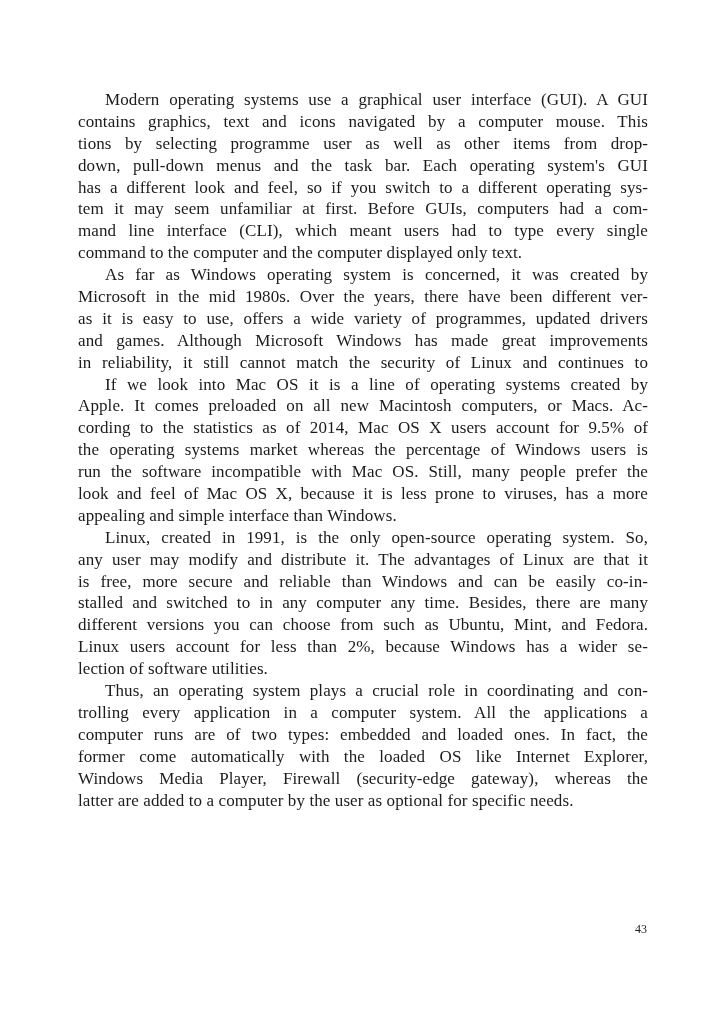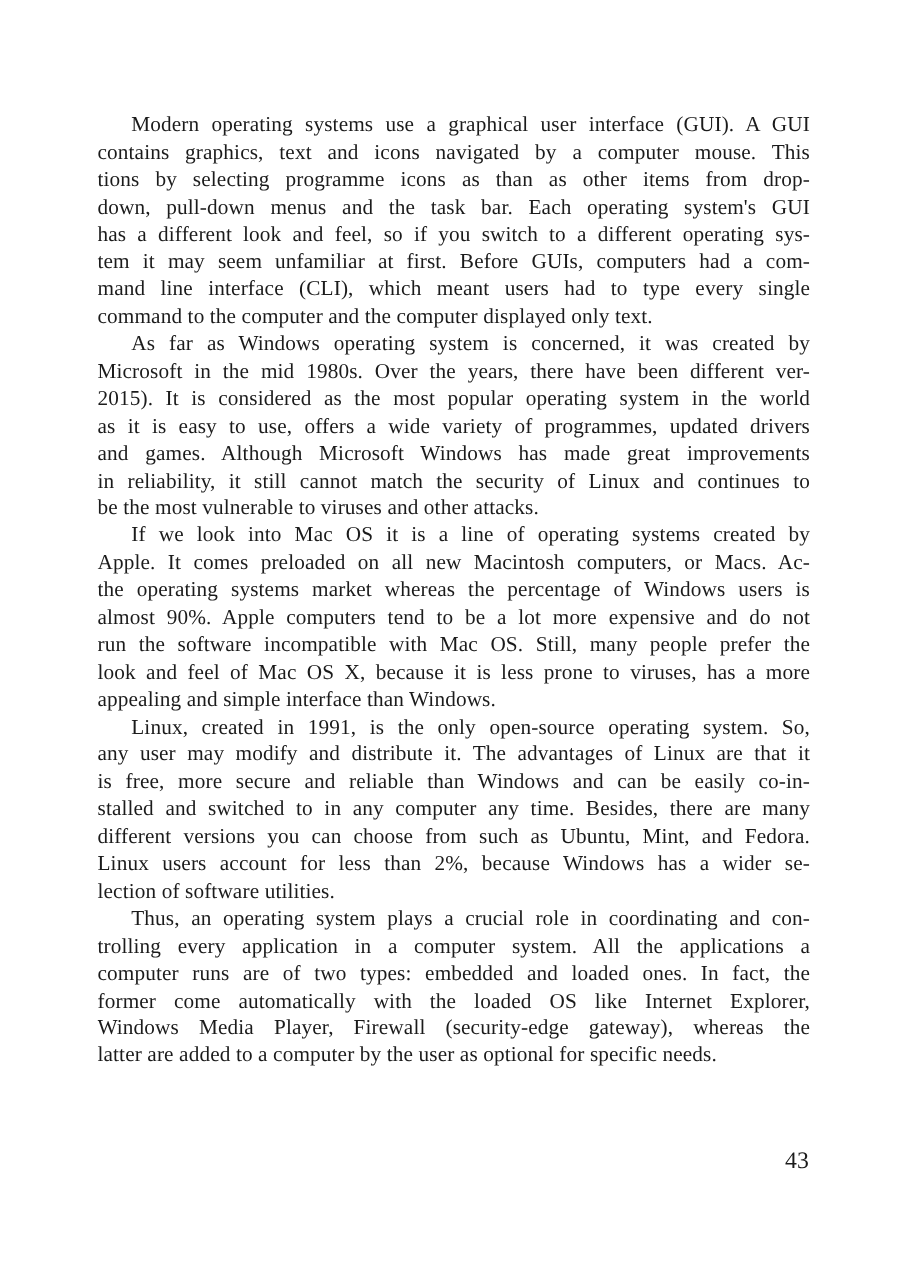--- a/index.html
+++ b/index.html
@@ -38,54 +38,52 @@
   .line.first {
     padding-left: 27px;
   }
   .line.last {
     text-align-last: left;
   }
   .page-number {
     position: absolute;
     right: 74px;
     top: 918px;
-    font-size: 19px;
+    font-size: 12px;
     line-height: 22px;
     color: #1b1b1b;
   }
 </style>
 </head>
 <body>
 
 <div class="page">
   <div class="text-block" id="text-block">
       <div class="paragraph">
         <div class="line first">Modern operating systems use a graphical user interface (GUI). A GUI</div>
         <div class="line">contains graphics, text and icons navigated by a computer mouse. This</div>
-        <div class="line">tions by selecting programme icons as than as other items from drop-</div>
+        <div class="line">tions by selecting programme user as well as other items from drop-</div>
         <div class="line">down, pull-down menus and the task bar. Each operating system's GUI</div>
         <div class="line">has a different look and feel, so if you switch to a different operating sys-</div>
         <div class="line">tem it may seem unfamiliar at first. Before GUIs, computers had a com-</div>
         <div class="line">mand line interface (CLI), which meant users had to type every single</div>
         <div class="line last">command to the computer and the computer displayed only text.</div>
       </div>
       <div class="paragraph">
         <div class="line first">As far as Windows operating system is concerned, it was created by</div>
         <div class="line">Microsoft in the mid 1980s. Over the years, there have been different ver-</div>
-        <div class="line">2015). It is considered as the most popular operating system in the world</div>
         <div class="line">as it is easy to use, offers a wide variety of programmes, updated drivers</div>
         <div class="line">and games. Although Microsoft Windows has made great improvements</div>
         <div class="line">in reliability, it still cannot match the security of Linux and continues to</div>
-        <div class="line last">be the most vulnerable to viruses and other attacks.</div>
       </div>
       <div class="paragraph">
         <div class="line first">If we look into Mac OS it is a line of operating systems created by</div>
         <div class="line">Apple. It comes preloaded on all new Macintosh computers, or Macs. Ac-</div>
+        <div class="line">cording to the statistics as of 2014, Mac OS X users account for 9.5% of</div>
         <div class="line">the operating systems market whereas the percentage of Windows users is</div>
-        <div class="line">almost 90%. Apple computers tend to be a lot more expensive and do not</div>
         <div class="line">run the software incompatible with Mac OS. Still, many people prefer the</div>
         <div class="line">look and feel of Mac OS X, because it is less prone to viruses, has a more</div>
         <div class="line last">appealing and simple interface than Windows.</div>
       </div>
       <div class="paragraph">
         <div class="line first">Linux, created in 1991, is the only open-source operating system. So,</div>
         <div class="line">any user may modify and distribute it. The advantages of Linux are that it</div>
         <div class="line">is free, more secure and reliable than Windows and can be easily co-in-</div>
         <div class="line">stalled and switched to in any computer any time. Besides, there are many</div>
         <div class="line">different versions you can choose from such as Ubuntu, Mint, and Fedora.</div>

